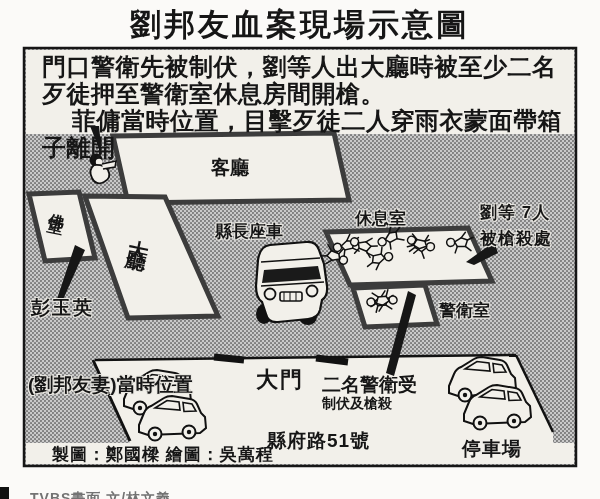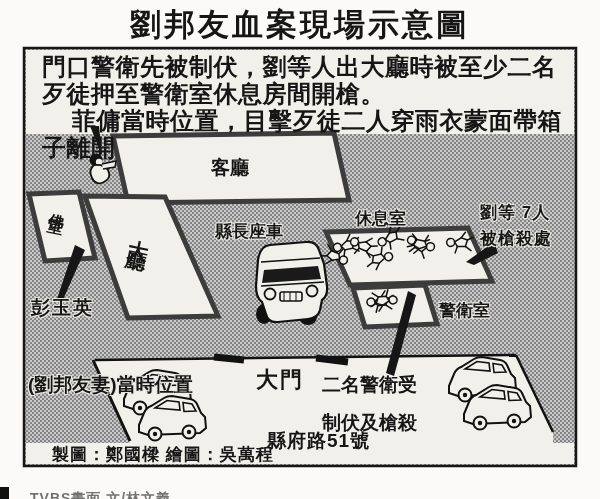--- a/index.html
+++ b/index.html
@@ -29,21 +29,21 @@
   .mainhall{left:130px;top:221px;font-size:21px;transform:rotate(12deg);letter-spacing:8px;}
   .magcar{left:215px;top:220px;font-size:17px;}
   .restroom{left:355px;top:207px;font-size:17px;}
   .victims1{left:480px;top:201px;font-size:17px;letter-spacing:1px;}
   .victims2{left:480px;top:227px;font-size:17px;letter-spacing:1px;}
   .guardroom{left:439px;top:299px;font-size:17px;}
   .wife1{left:31px;top:295px;font-size:19px;letter-spacing:2px;}
   .wife2{left:28px;top:328px;font-size:19px;margin-top:44px;}
   .gate{left:256px;top:365px;font-size:22px;letter-spacing:2px;}
   .guards1{left:322px;top:372px;font-size:19px;}
-  .guards2{left:322px;top:410px;font-size:19px;}
+  .guards2{left:322px;top:395px;font-size:14px;}
   .address{left:267px;top:428px;font-size:19px;letter-spacing:1px;}
   .parking{left:462px;top:436px;font-size:19px;letter-spacing:1px;}
   .credit{left:36px;top:443px;font-size:17px;letter-spacing:1px;margin-left:16px;}
   .source{left:30px;top:474px;font-size:14px;font-weight:700;color:#737373;letter-spacing:1px;margin-top:16px;}
   .corner-mark{position:absolute;left:0;top:487px;width:9px;height:12px;background:#111;}
 </style>
 </head>
 <body>
 
 <div class="stage">
@@ -160,20 +160,21 @@
     <div class="lbl victims2 halo">被槍殺處</div>
     <div class="lbl guardroom halo">警衛室</div>
 
     <div class="lbl wife1 halo">彭玉英</div>
     <div class="lbl wife2 halo">(劉邦友妻)當時位置</div>
 
     <div class="lbl gate">大門</div>
     <div class="lbl guards1">二名警衛受</div>
     <div class="lbl guards2">制伏及槍殺</div>
     <div class="lbl address">縣府路51號</div>
+    <div class="lbl parking">停車場</div>
 
     <div class="lbl credit">製圖：鄭國樑 繪圖：吳萬程</div>
     <div class="lbl source">TVBS畫面 文/林文義</div>
 
     <div class="corner-mark"></div>
   </div>
 
 </div>
 
 </body></html>

